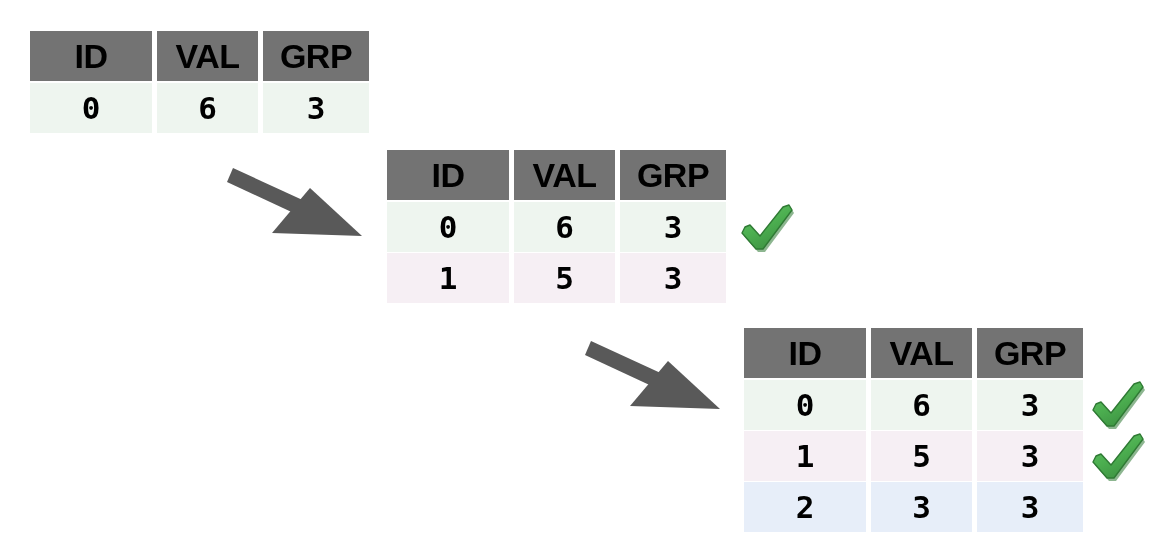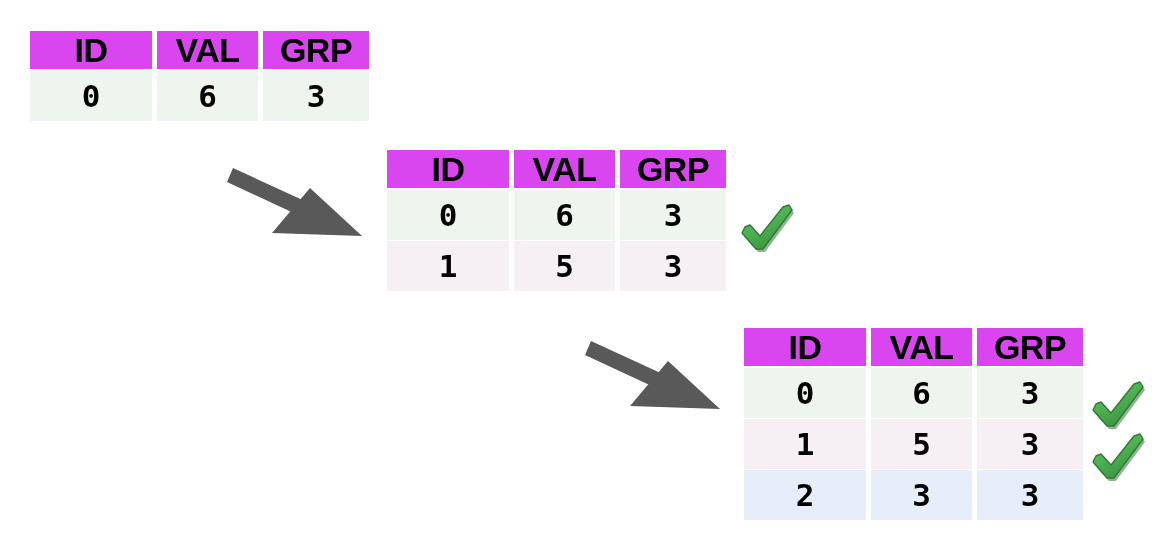--- a/index.html
+++ b/index.html
@@ -35,26 +35,26 @@
   .cell {
     box-sizing: border-box;
     display: flex;
     align-items: center;
     justify-content: center;
     color: #000000;
     text-align: center;
     white-space: nowrap;
   }
   .hcell {
-    background: #d946ef;
+    background: #737373;
     font-family: "Liberation Sans", sans-serif;
     font-weight: bold;
     font-size: 34px;
     letter-spacing: -0.5px;
-    height: 38px;
+    height: 50px;
   }
   .dcell {
     font-family: "DejaVu Sans Mono", monospace;
     font-weight: bold;
     font-size: 31px;
     height: 50px;
   }
   .row-sep {
     height: 1px;
   }

